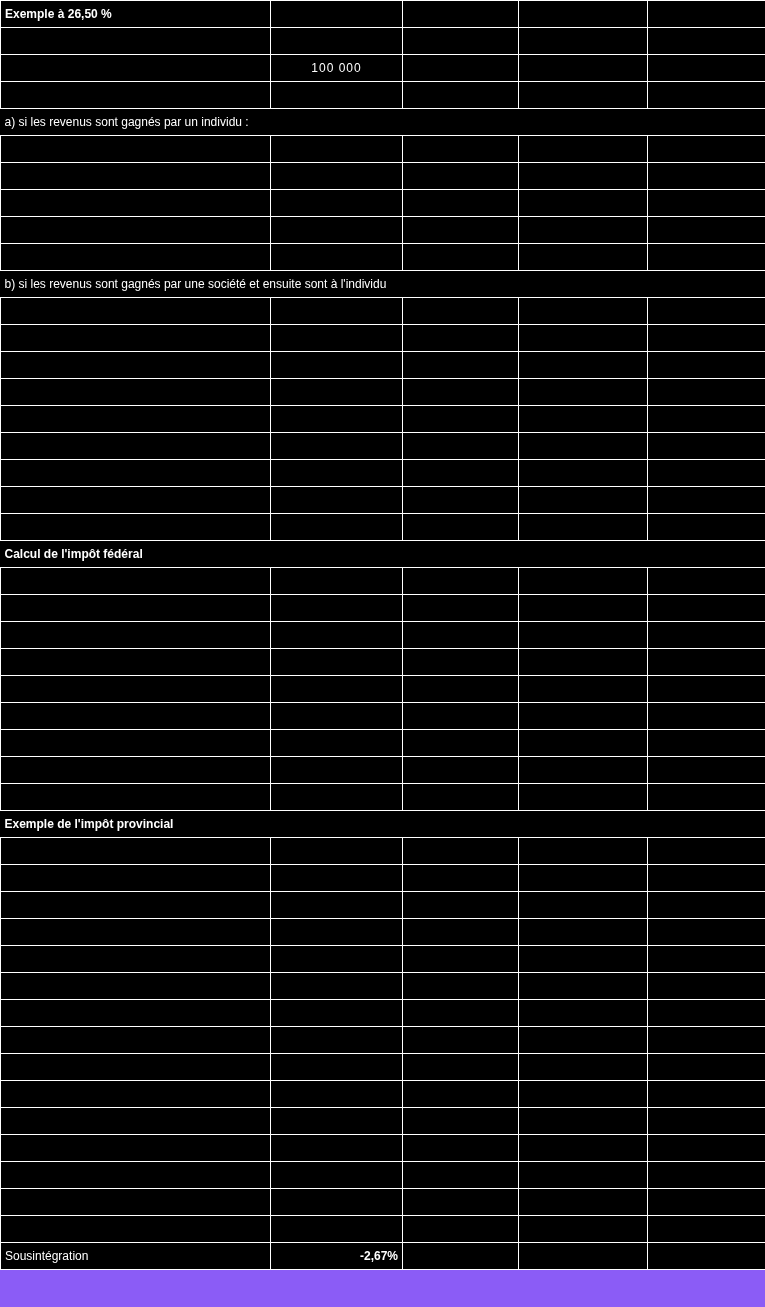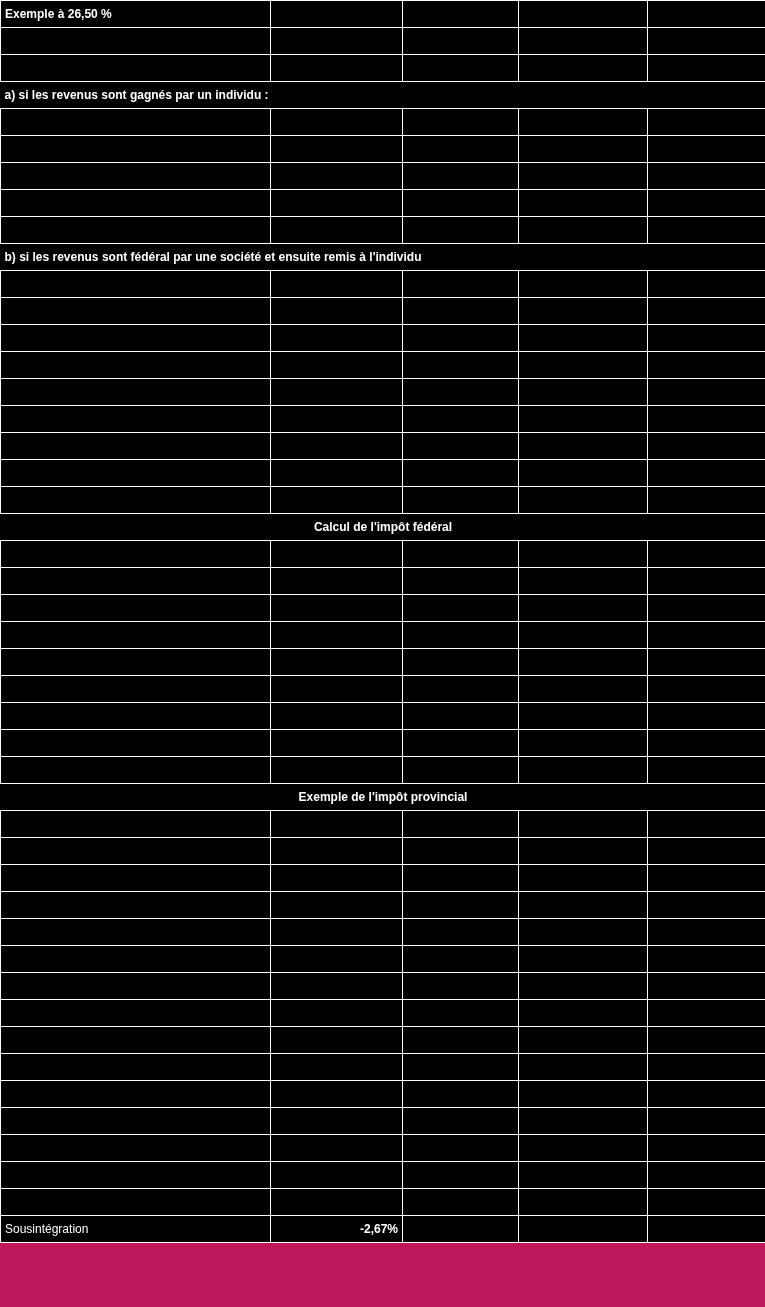--- a/index.html
+++ b/index.html
@@ -10,21 +10,21 @@
   body {
     width: 765px;
     height: 1307px;
     font-family: "Liberation Sans", sans-serif;
     overflow: hidden;
   }
   #sheet {
     position: relative;
     width: 765px;
     height: 1307px;
-    background: #be185d;
+    background: #8b5cf6;
   }
   table.grid {
     border-collapse: collapse;
     table-layout: fixed;
     width: 765px;
     background: #000000;
   }
   table.grid col.c0 { width: 270px; }
   table.grid col.c1 { width: 132px; }
   table.grid col.c2 { width: 116px; }
@@ -46,31 +46,30 @@
   td.notop { border-top: none; }
 
   
   tr.banner td {
     border: none;
     height: 26px;
   }
   td.banner-light {
     background: #d9d9d9;
     color: #000000;
-    font-weight: bold;
+    font-weight: normal;
     font-size: 13px;
     padding-left: 3px;
   }
   td.banner-gray {
     background: #808080;
     color: #ffffff;
     font-weight: bold;
     font-size: 13px;
     padding-left: 3px;
-    text-align: center;
   }
 
   
   td.title-cell {
     color: #e8863c;
     font-weight: bold;
     font-size: 13px;
     padding-left: 3px;
   }
 
@@ -122,20 +121,27 @@
       </tr>
 
       <tr>
         <td></td>
         <td></td>
         <td></td>
         <td></td>
         <td></td>
       </tr>
 
+      <tr>
+        <td></td>
+        <td class="input-cell">100 000</td>
+        <td></td>
+        <td></td>
+        <td></td>
+      </tr>
 
       <tr>
         <td></td>
         <td></td>
         <td></td>
         <td></td>
         <td></td>
       </tr>
 
       <tr class="banner">
@@ -172,21 +178,21 @@
       </tr>
       <tr>
         <td></td>
         <td></td>
         <td></td>
         <td></td>
         <td></td>
       </tr>
 
       <tr class="banner">
-        <td class="banner-light" colspan="5">b) si les revenus sont fédéral par une société et ensuite remis à l'individu</td>
+        <td class="banner-light" colspan="5">b) si les revenus sont gagnés par une société et ensuite sont à l'individu</td>
       </tr>
 
       <tr>
         <td></td>
         <td></td>
         <td></td>
         <td></td>
         <td></td>
       </tr>
       <tr>

